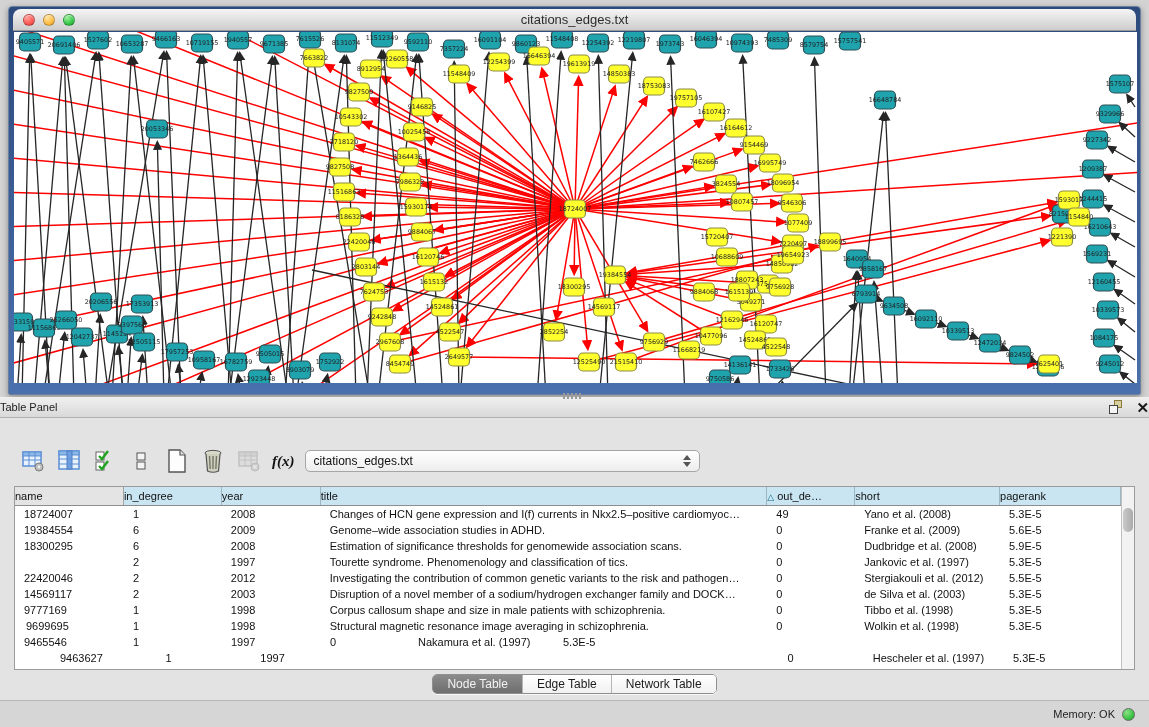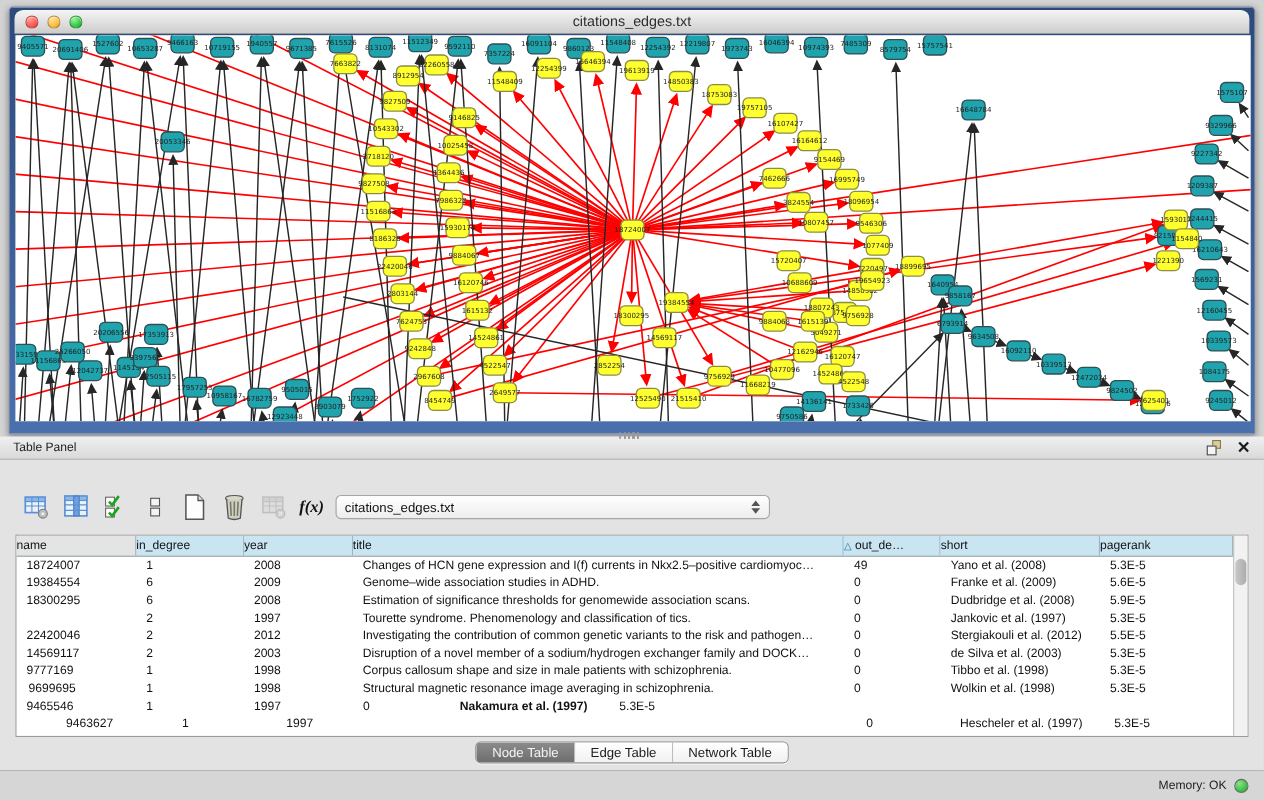--- a/index.html
+++ b/index.html
@@ -23,21 +23,21 @@
   .net-canvas{ position:absolute; left:5px; top:25px; width:1123px; height:351px; background:#ffffff; overflow:hidden; }
   .net-canvas svg{ display:block; }
 
   
   .splitter-handle{ position:absolute; left:563px; top:393px; width:18px; height:6px; z-index:5;
     background:repeating-linear-gradient(90deg,#9a9a9a 0 2px,transparent 2px 4px); }
 
   
   .table-panel{ position:absolute; left:0; top:397px; width:1149px; height:303px; background:#e3e3e3; }
   .panel-header{ height:21px; background:linear-gradient(#f0f0f0,#d9d9d9); border-bottom:1px solid #b3b3b3;
-    display:flex; align-items:center; padding:0 12px; }
+    display:flex; align-items:center; padding:0 0; }
   .panel-title{ font-size:11px; color:#222; }
   .panel-header .spacer{ flex:1; }
   .float-icon{ width:15px; height:15px; position:relative; margin-right:12px; cursor:pointer; }
   .float-icon .back{ position:absolute; left:5px; top:0; width:8px; height:8px; border:1px solid #8a7b3a; background:#d7cf9e; }
   .float-icon .front{ position:absolute; left:0; top:5px; width:9px; height:9px; border:1px solid #444; background:#f4f4f4; }
   .close-icon{ font-size:15px; font-weight:bold; color:#1a1a1a; line-height:15px; cursor:pointer; }
 
   .toolbar{ display:flex; align-items:center; margin:28px 0 0 18px; height:30px; }
   .tool-btn{ width:30px; height:28px; display:flex; align-items:center; justify-content:center; margin-right:6px; cursor:pointer; }
   .tool-btn.disabled{ opacity:.45; cursor:default; }
@@ -983,21 +983,21 @@
             <div class="td" style="width: 447px;">Structural magnetic resonance image averaging in schizophrenia.</div>
             <div class="td" style="width: 88px;">0</div>
             <div class="td" style="width: 145px;">Wolkin et al. (1998)</div>
             <div class="td" style="width: 121px;">5.3E-5</div>
           </div>
           <div class="grid-row">
             <div class="td" style="width: 109px;">9465546</div>
             <div class="td" style="width: 98px;">1</div>
             <div class="td" style="width: 99px;">1997</div>
             <div class="td" style="width: 88px;">0</div>
-            <div class="td" style="width: 145px; font-weight: bold;">Nakamura et al. (1997)</div>
+            <div class="td" style="width: 145px;">Nakamura et al. (1997)</div>
             <div class="td" style="width: 121px;">5.3E-5</div>
           </div>
           <div class="grid-row">
             <div class="td" style="width: 109px; margin-left: 36px;">9463627</div>
             <div class="td" style="width: 98px;">1</div>
             <div class="td" style="width: 99px;">1997</div>
             <div class="td" style="width: 447px; margin-top: 36px;">Embryonic stem cells: a model to study structural and functional properties in car…</div>
             <div class="td" style="width: 88px;">0</div>
             <div class="td" style="width: 145px;">Hescheler et al. (1997)</div>
             <div class="td" style="width: 121px;">5.3E-5</div>

